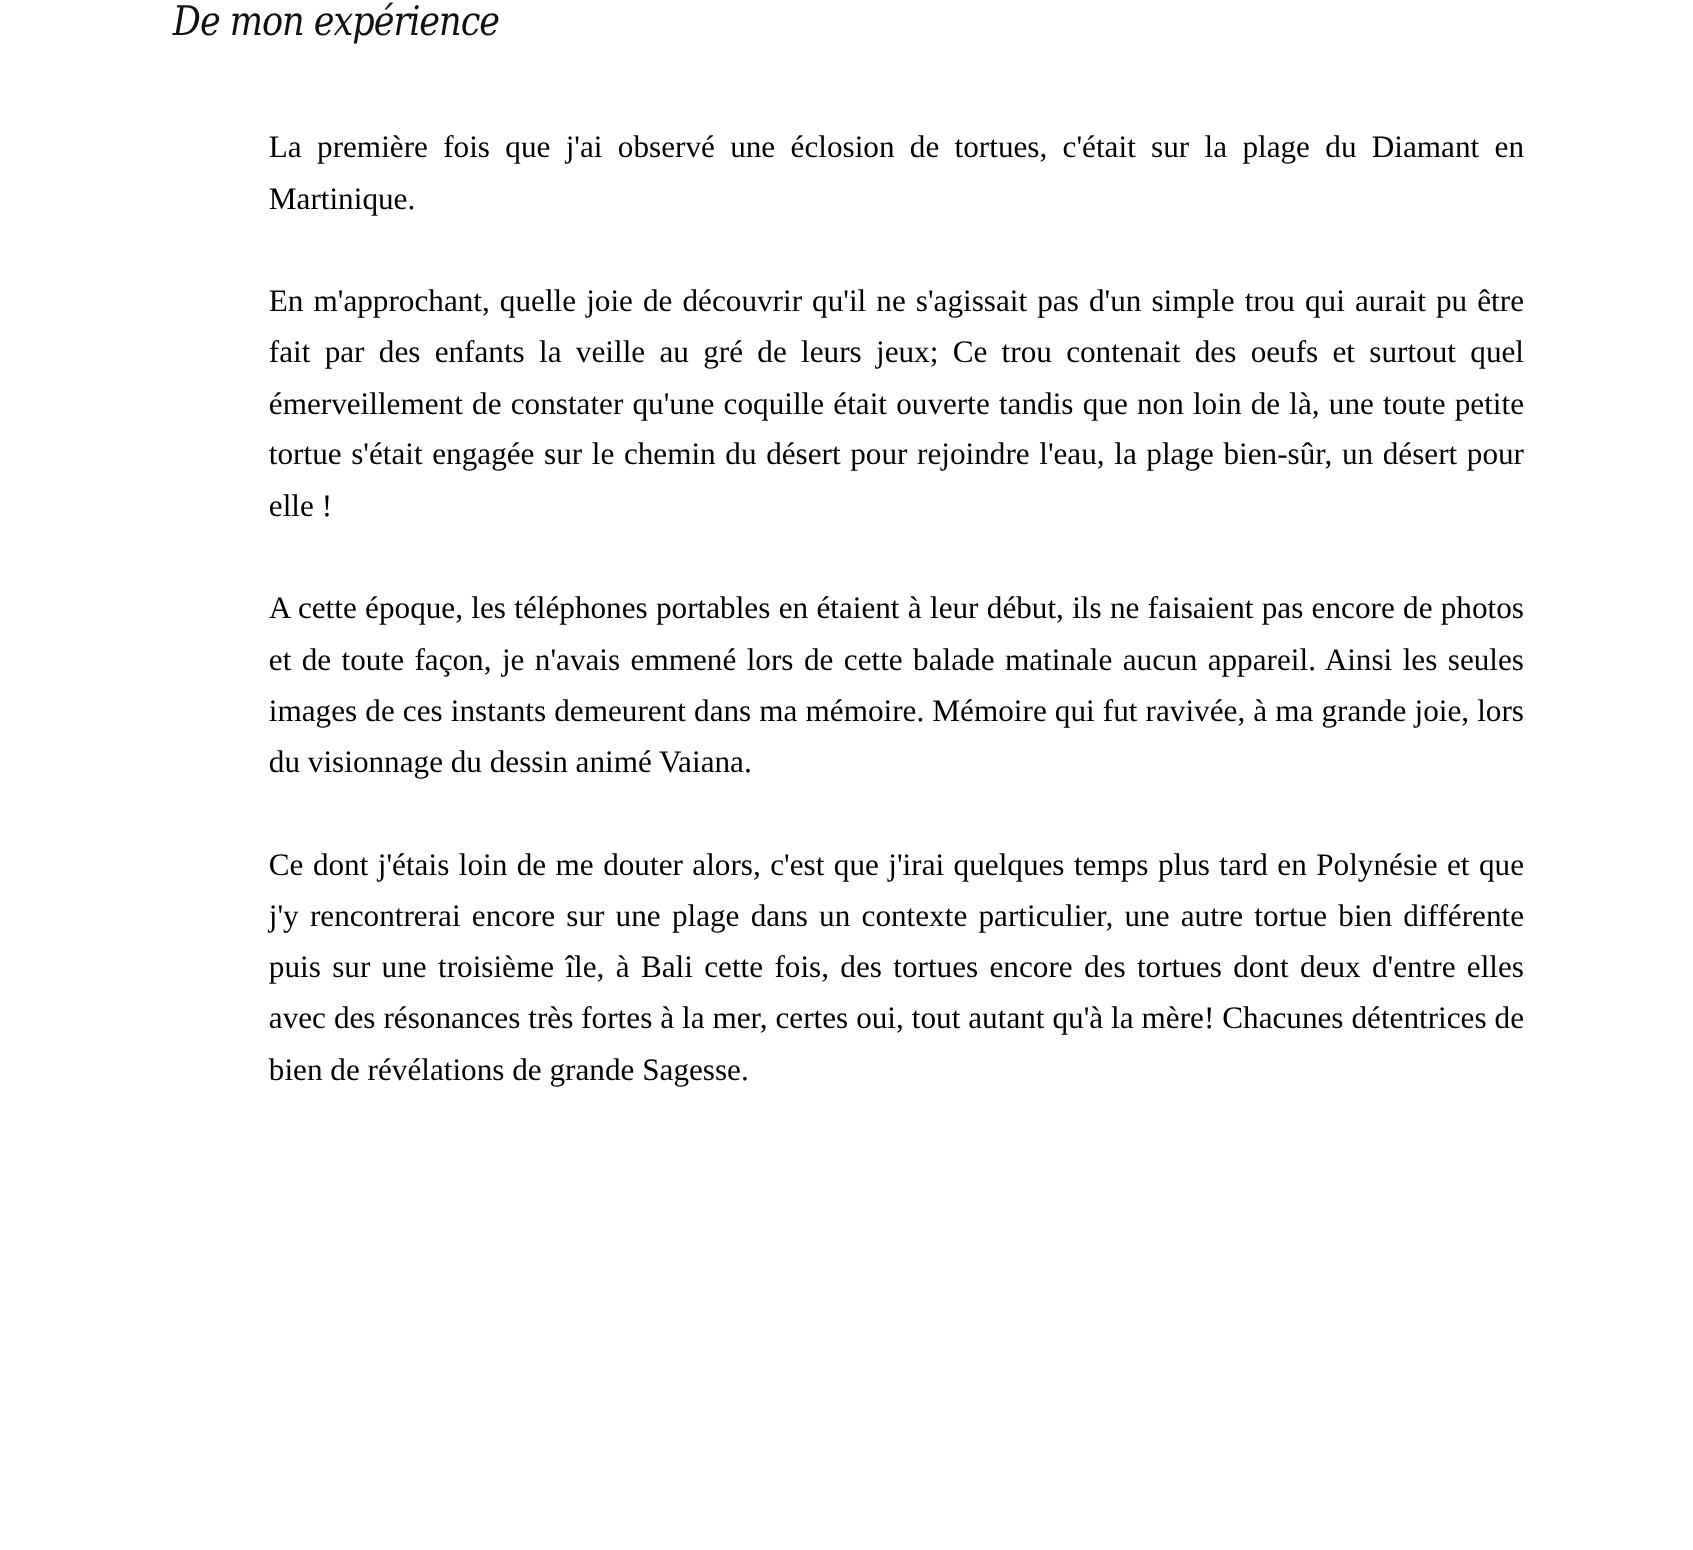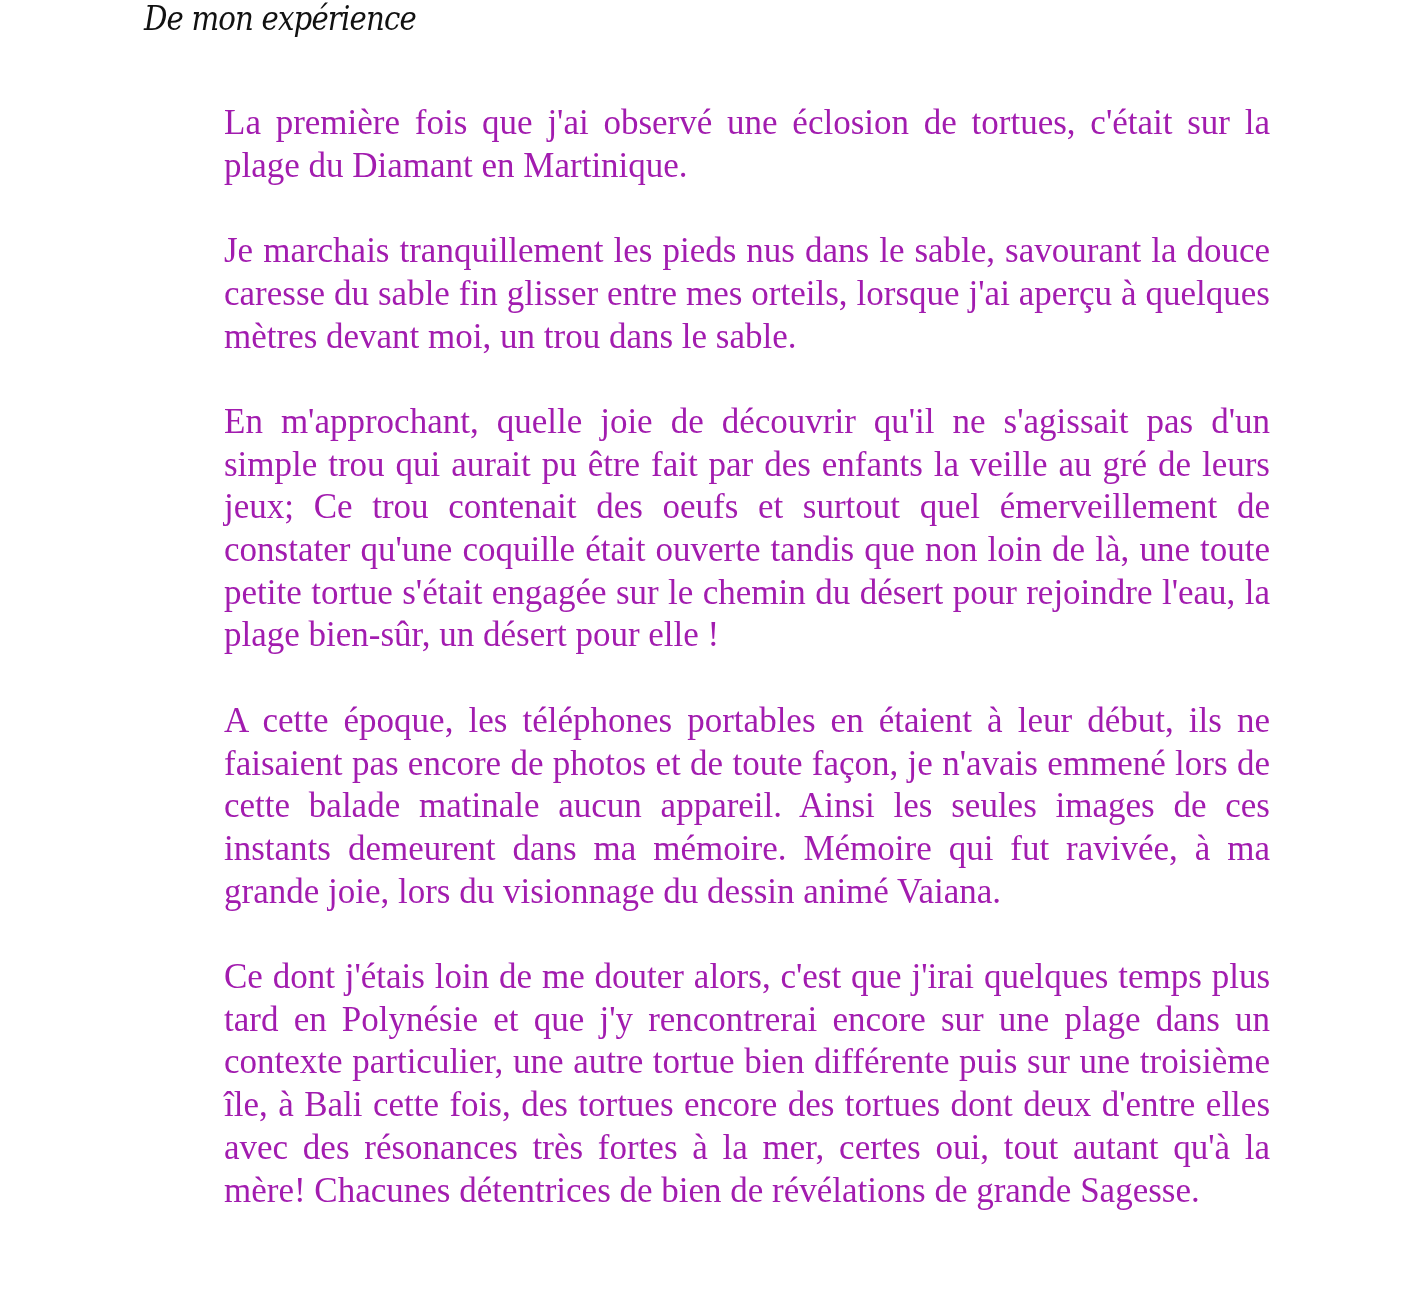--- a/index.html
+++ b/index.html
@@ -26,45 +26,42 @@
       white-space: nowrap;
       transform: scaleX(0.86);
       transform-origin: left top;
     }
     .body-text {
       position: absolute;
       left: 224px;
       top: 102px;
       width: 1046px;
       font-family: "Liberation Serif", serif;
-      font-size: 35px;
+      font-size: 26px;
       line-height: 42.7px;
-      color: #a21caf;
+      color: #000000;
       text-align: justify;
     }
     .para {
       margin: 0 0 42.7px 0;
     }
     .para .line {
       display: block;
     }
   </style>
 </head>
 <body>
 
 <div class="heading">De mon expérience</div>
 
 <div class="body-text">
   <div class="para">
     <span class="line">La première fois que j'ai observé une éclosion de tortues, c'était sur la plage du Diamant en Martinique.</span>
   </div>
   <div class="para">
-    <span class="line">Je marchais tranquillement les pieds nus dans le sable, savourant la douce caresse du sable fin glisser entre mes orteils, lorsque j'ai aperçu à quelques mètres devant moi, un trou dans le sable.</span>
-  </div>
-  <div class="para">
     <span class="line">En m'approchant, quelle joie de découvrir qu'il ne s'agissait pas d'un simple trou qui aurait pu être fait par des enfants la veille au gré de leurs jeux; Ce trou contenait des oeufs et surtout quel émerveillement de constater qu'une coquille était ouverte tandis que non loin de là, une toute petite tortue s'était engagée sur le chemin du désert pour rejoindre l'eau, la plage bien-sûr, un désert pour elle !</span>
   </div>
   <div class="para">
     <span class="line">A cette époque, les téléphones portables en étaient à leur début, ils ne faisaient pas encore de photos et de toute façon, je n'avais emmené lors de cette balade matinale aucun appareil. Ainsi les seules images de ces instants demeurent dans ma mémoire. Mémoire qui fut ravivée, à ma grande joie, lors du visionnage du dessin animé Vaiana.</span>
   </div>
   <div class="para">
     <span class="line">Ce dont j'étais loin de me douter alors, c'est que j'irai quelques temps plus tard en Polynésie et que j'y rencontrerai encore sur une plage dans un contexte particulier, une autre tortue bien différente puis sur une troisième île, à Bali cette fois, des tortues encore des tortues dont deux d'entre elles avec des résonances très fortes à la mer, certes oui, tout autant qu'à la mère! Chacunes détentrices de bien de révélations de grande Sagesse.</span>
   </div>
 </div>
 

